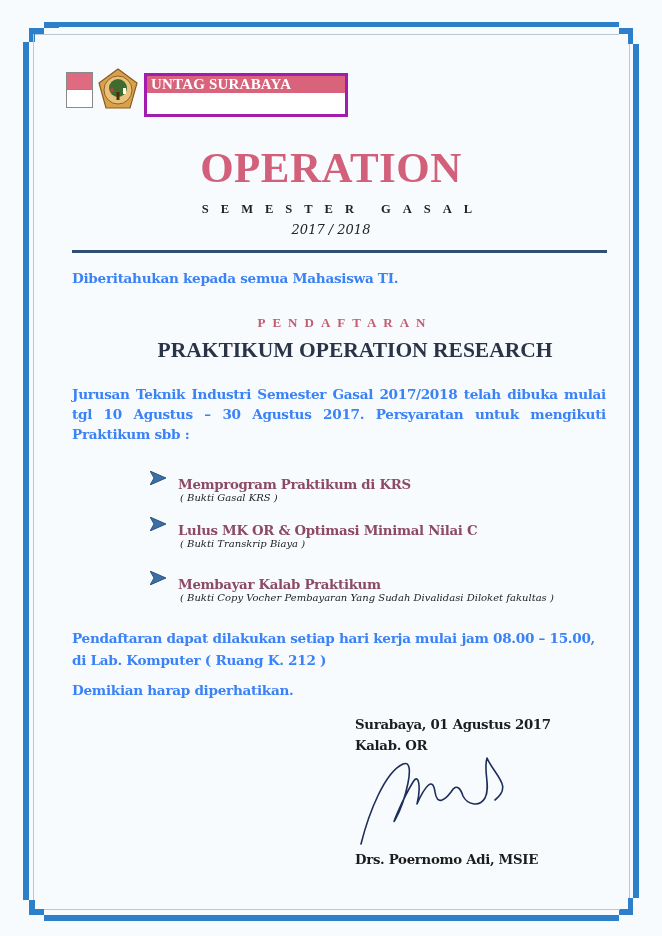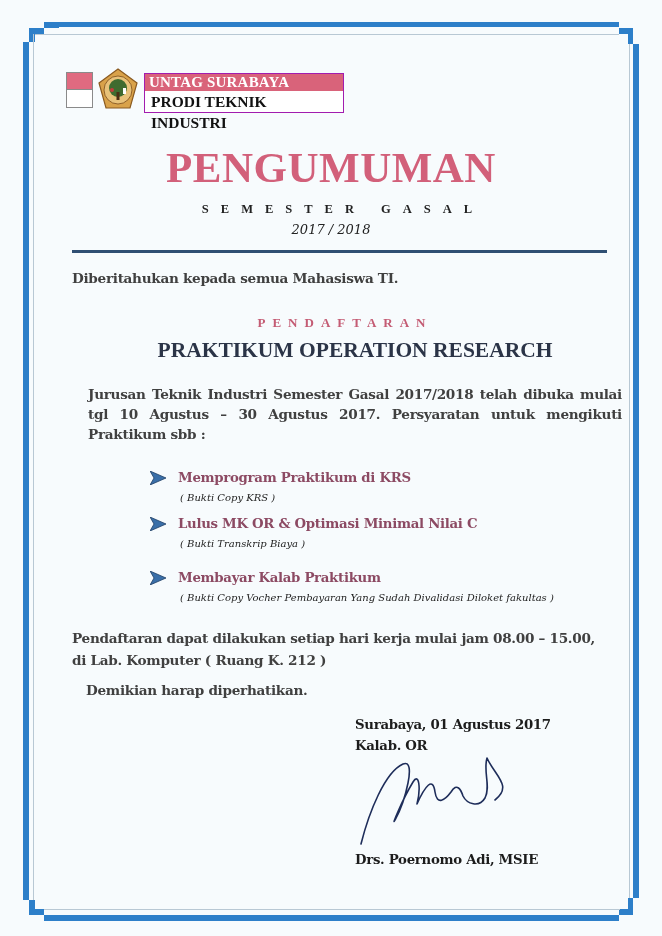--- a/index.html
+++ b/index.html
@@ -9,34 +9,34 @@
     font-family:"DejaVu Serif", serif;
     color:#1b1b1b;
   }
   
   .bl { position:absolute; background:#2d7fc9; }
   .tl { position:absolute; background:#b8c8d4; }
   
   .flag-top { position:absolute; left:66px; top:72px; width:25px; height:17px; background:#e06a80; border:1px solid #8a8a8a; border-bottom:none; }
   .flag-bot { position:absolute; left:66px; top:89px; width:25px; height:17px; background:#fff; border:1px solid #8a8a8a; }
   .logo { position:absolute; left:97px; top:68px; width:42px; height:42px; }
-  .brand-box { position:absolute; left:144px; top:73px; width:198px; height:38px; border:1px solid #a21caf; background:#fff; }
+  .brand-box { position:absolute; left:144px; top:73px; width:198px; height:38px; border:3px solid #a21caf; background:#fff; }
   .brand-top { height:17px; background:#d9637a; color:#fff; font-family:"Liberation Serif", serif; font-weight:bold; font-size:15px; line-height:17px; padding-left:4px; letter-spacing:0.2px; }
   .brand-bot { height:20px; color:#111; font-family:"Liberation Serif", serif; font-weight:bold; font-size:15.5px; line-height:21px; padding-left:6px; }
   .title { position:absolute; left:0; width:662px; top:143px; text-align:center; font-family:"Liberation Serif", serif; font-weight:bold; font-size:43px; color:#d2607a; letter-spacing:0.5px; }
   .semester { position:absolute; left:0; width:662px; top:202px; text-align:center; font-family:"Liberation Serif", serif; font-weight:bold; font-size:12.5px; letter-spacing:12px; color:#222; padding-left:12px; }
   .year { position:absolute; left:0; width:662px; top:222px; text-align:center; font-family:"DejaVu Serif", serif; font-style:italic; font-size:13px; color:#222; }
   .rule { position:absolute; left:72px; top:250px; width:535px; height:3px; background:#2f4f73; }
-  .para { position:absolute; font-family:"DejaVu Serif", serif; font-weight:bold; font-size:13.6px; color:#404040; letter-spacing:-0.3px; }
-  .justify { text-align:justify; text-align-last:left; line-height:20px;margin-left:16px; }
+  .para { position:absolute; font-family:"DejaVu Serif", serif; font-weight:bold; font-size:13.6px; color:#3b82f6; letter-spacing:-0.3px; }
+  .justify { text-align:justify; text-align-last:left; line-height:20px; }
   .sub-head { position:absolute; left:0; width:662px; top:315px; text-align:center; font-family:"Liberation Serif", serif; font-weight:bold; font-size:13px; letter-spacing:7px; color:#c45c74; padding-left:14px; }
   .main-head { position:absolute; left:0; width:662px; top:338px; text-align:center; font-family:"Liberation Serif", serif; font-weight:bold; font-size:21.5px; color:#2b3447;padding-left:24px; }
   .req { position:absolute; left:150px; }
   .arrow { position:absolute; left:0; top:1px; width:16px; height:14px; }
-  .req-title { position:absolute; left:28px; top:0; white-space:nowrap; font-family:"DejaVu Serif", serif; font-weight:bold; font-size:13.3px; color:#8c4a63; letter-spacing:-0.3px; }
+  .req-title { position:absolute; left:28px; top:7px; white-space:nowrap; font-family:"DejaVu Serif", serif; font-weight:bold; font-size:13.3px; color:#8c4a63; letter-spacing:-0.3px; }
   .req-note { position:absolute; left:30px; top:22px; white-space:nowrap; font-family:"DejaVu Serif", serif; font-style:italic; font-size:10px; color:#222; }
   .sig-text { position:absolute; left:355px; font-family:"DejaVu Serif", serif; font-weight:bold; font-size:13.3px; color:#1c1c1c; letter-spacing:-0.3px; white-space:nowrap; }
   .signature { position:absolute; left:355px; top:742px; width:170px; height:110px; }
 </style>
 </head>
 <body>
 
 <div>
 
   <div class="bl" style="left:44px;top:22px;width:15px;height:6px;"></div>
@@ -67,63 +67,62 @@
   <svg class="logo" viewBox="0 0 42 42">
     <polygon points="21,1 40,15 33,40 9,40 2,15" fill="#d9a24a" stroke="#8a5a20" stroke-width="1.2"></polygon>
     <circle cx="21" cy="22" r="14" fill="#e8c27a" stroke="#7a4a18" stroke-width="0.8"></circle>
     <circle cx="21" cy="20" r="9" fill="#3f6b2f"></circle>
     <rect x="19.5" y="24" width="3" height="8" fill="#4a2d14"></rect>
     <circle cx="15" cy="22" r="2" fill="#c43b3b"></circle>
     <rect x="26" y="20" width="3" height="6" fill="#fff"></rect>
   </svg>
   <div class="brand-box">
     <div class="brand-top">UNTAG SURABAYA</div>
-    <div class="brand-bot">PRODI TEKNIK INDUSTRI</div>
   </div>
 </div>
 
-<div class="title">PENGUMUMAN</div>
+<div class="title">OPERATION</div>
 <div class="semester">SEMESTER GASAL</div>
 <div class="year">2017 / 2018</div>
 <div class="rule"></div>
 
 <div class="para" style="left:72px;top:270px;">Diberitahukan kepada semua Mahasiswa TI.</div>
 
 <div class="sub-head">PENDAFTARAN</div>
 <div class="main-head">PRAKTIKUM OPERATION RESEARCH</div>
 
 <div class="para justify" style="left:72px;top:384px;width:534px;">Jurusan Teknik Industri Semester Gasal 2017/2018 telah dibuka mulai tgl 10 Agustus – 30 Agustus 2017. Persyaratan untuk mengikuti Praktikum sbb :</div>
 
 <div>
   <div class="req" style="top:470px;">
     <svg class="arrow" viewBox="0 0 16 14">
       <polygon points="0,0 16,7 0,14 4,7" fill="#3a6fa8" stroke="#1f3f66" stroke-width="0.8"></polygon>
     </svg>
     <div class="req-title">Memprogram Praktikum di KRS</div>
-    <div class="req-note">( Bukti Copy KRS )</div>
+    <div class="req-note">( Bukti Gasal KRS )</div>
   </div>
   <div class="req" style="top:516px;">
     <svg class="arrow" viewBox="0 0 16 14">
       <polygon points="0,0 16,7 0,14 4,7" fill="#3a6fa8" stroke="#1f3f66" stroke-width="0.8"></polygon>
     </svg>
     <div class="req-title">Lulus MK OR &amp; Optimasi Minimal Nilai C</div>
     <div class="req-note">( Bukti Transkrip Biaya )</div>
   </div>
   <div class="req" style="top:570px;">
     <svg class="arrow" viewBox="0 0 16 14">
       <polygon points="0,0 16,7 0,14 4,7" fill="#3a6fa8" stroke="#1f3f66" stroke-width="0.8"></polygon>
     </svg>
     <div class="req-title">Membayar Kalab Praktikum</div>
     <div class="req-note">( Bukti Copy Vocher Pembayaran Yang Sudah Divalidasi Diloket fakultas )</div>
   </div>
 </div>
 
 <div class="para" style="left:72px;top:630px;white-space:nowrap;">Pendaftaran dapat dilakukan setiap hari kerja mulai jam 08.00 – 15.00,</div>
 <div class="para" style="left:72px;top:652px;white-space:nowrap;">di Lab. Komputer ( Ruang K. 212 )</div>
 
-<div class="para" style="left:72px;top:682px;margin-left:14px;">Demikian harap diperhatikan.</div>
+<div class="para" style="left:72px;top:682px;">Demikian harap diperhatikan.</div>
 
 <div class="sig-text" style="top:717px;">Surabaya, 01 Agustus 2017</div>
 <div class="sig-text" style="top:738px;">Kalab. OR</div>
 <svg class="signature" viewBox="0 0 170 110">
   <path d="M6,102 C14,70 30,30 48,22 C62,16 50,60 40,78 C36,86 46,60 58,40 C64,30 66,46 62,62 C70,44 78,34 80,50 C82,64 90,58 96,50 C102,40 106,48 108,54 C112,62 124,66 130,56 C136,44 128,30 132,16 C140,34 158,44 140,58" fill="none" stroke="#1e2d5a" stroke-width="1.6" stroke-linecap="round" stroke-linejoin="round"></path>
 </svg>
 <div class="sig-text" style="top:852px;">Drs. Poernomo Adi, MSIE</div>
 
 </body></html>

